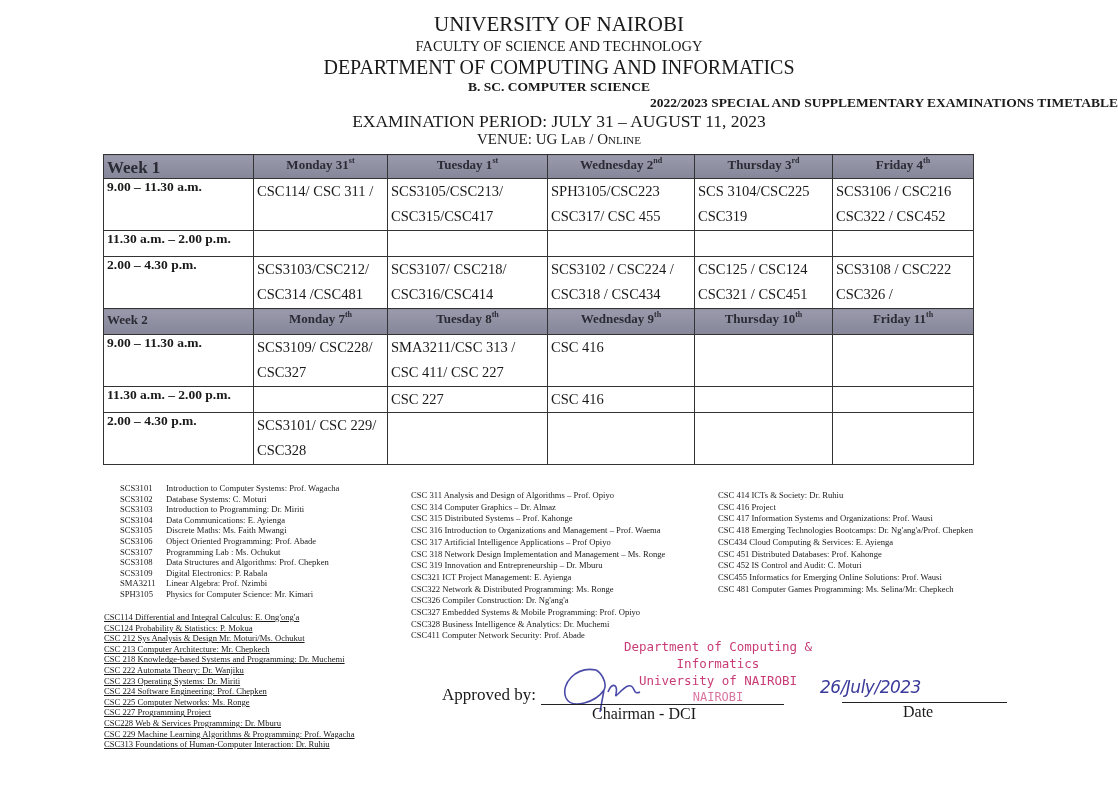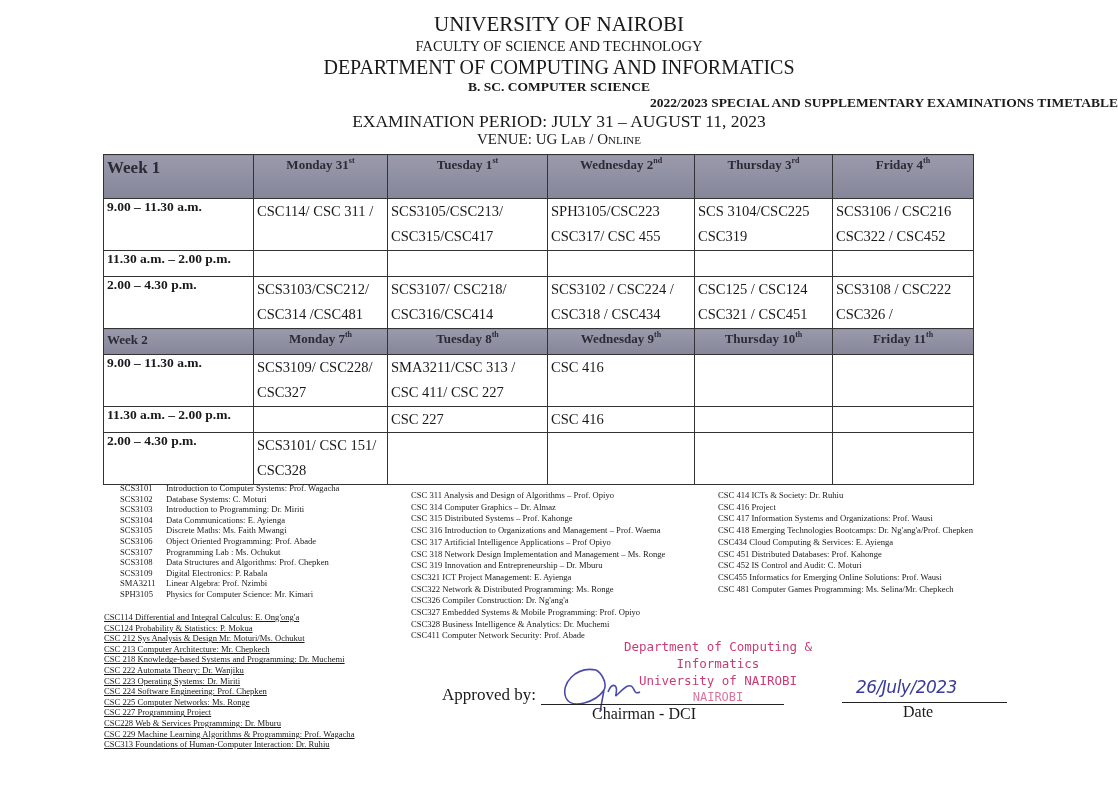--- a/index.html
+++ b/index.html
@@ -29,21 +29,21 @@
   col.c2 { width: 160px; }
   col.c3 { width: 147px; }
   col.c4 { width: 138px; }
   col.c5 { width: 141px; }
   tr.week-head th {
     background: #8e8ea0;
     background-image: linear-gradient(180deg, #9a9aac 0%, #86869a 100%);
     color: #2b2b35; font-size: 13px; font-weight: bold; text-align: center; vertical-align: top; padding-top: 2px;
   }
   tr.week-head th.wk { text-align: left; font-size: 17px; padding-top: 3px; }
-  tr.week-head.w1 { height: 44px; }
+  tr.week-head.w1 { height: 24px; }
   tr.week-head.w2 { height: 26px; }
   tr.week-head.w2 th.wk { font-size: 13px; }
   sup { font-size: 8px; vertical-align: top; line-height: 1; }
   td.slot { font-weight: bold; font-size: 13.5px; text-align: left; padding-top: 3px; }
   td.cell { font-size: 14.5px; line-height: 25px; padding-top: 0; }
   td.cell.left { text-align: left; }
   tr.r2 { height: 52px; }
   tr.r1 { height: 26px; }
   .line { display: block; white-space: nowrap; }
 
@@ -53,21 +53,21 @@
   .leg-b { left: 104px; top: 612px; text-decoration: underline; }
   .leg-c { left: 411px; top: 490px; line-height: 11.7px; }
   .leg-d { left: 718px; top: 490px; line-height: 11.7px; }
   .code { display: inline-block; width: 46px; }
 
   .approved { position: absolute; left: 442px; top: 685px; font-size: 17px; }
   .sig-line { position: absolute; left: 541px; top: 704px; width: 243px; border-top: 1px solid #222; }
   .chair { position: absolute; left: 592px; top: 705px; font-size: 16px; }
   .date-line { position: absolute; left: 842px; top: 702px; width: 165px; border-top: 1px solid #222; }
   .date-label { position: absolute; left: 903px; top: 703px; font-size: 16px; }
-  .date-hand { position: absolute; left: 856px; top: 677px; font-family: "DejaVu Sans", sans-serif; font-style: italic; font-size: 17px; color: #3a3a9a; letter-spacing: -0.5px; }
+  .date-hand { position: absolute; left: 820px; top: 677px; font-family: "DejaVu Sans", sans-serif; font-style: italic; font-size: 17px; color: #3a3a9a; letter-spacing: -0.5px; }
   .stamp { position: absolute; left: 603px; top: 638px; width: 230px; text-align: center; font-family: "DejaVu Sans Mono", monospace; color: #be185d; opacity: 0.85; line-height: 17px; }
   .stamp .s1 { font-size: 12.5px; display: block; }
   .stamp .s2 { font-size: 12.5px; display: block; }
   .stamp .s3 { font-size: 13.5px; display: block; }
   .stamp .s4 { font-size: 12px; display: block; opacity: 0.7; }
   .signature { position: absolute; left: 556px; top: 662px; }
 </style>
 </head>
 <body>
 
@@ -184,21 +184,21 @@
         </td>
         <td class="cell">
           <span class="line">CSC 416</span>
         </td>
         <td class="cell"></td>
         <td class="cell"></td>
       </tr>
       <tr class="r2">
         <td class="slot">2.00 – 4.30 p.m.</td>
         <td class="cell left">
-          <span class="line">SCS3101/ CSC 151/</span>
+          <span class="line">SCS3101/ CSC 229/</span>
           <span class="line">CSC328</span>
         </td>
         <td class="cell"></td>
         <td class="cell"></td>
         <td class="cell"></td>
         <td class="cell"></td>
       </tr>
     </tbody>
 </table>
 

